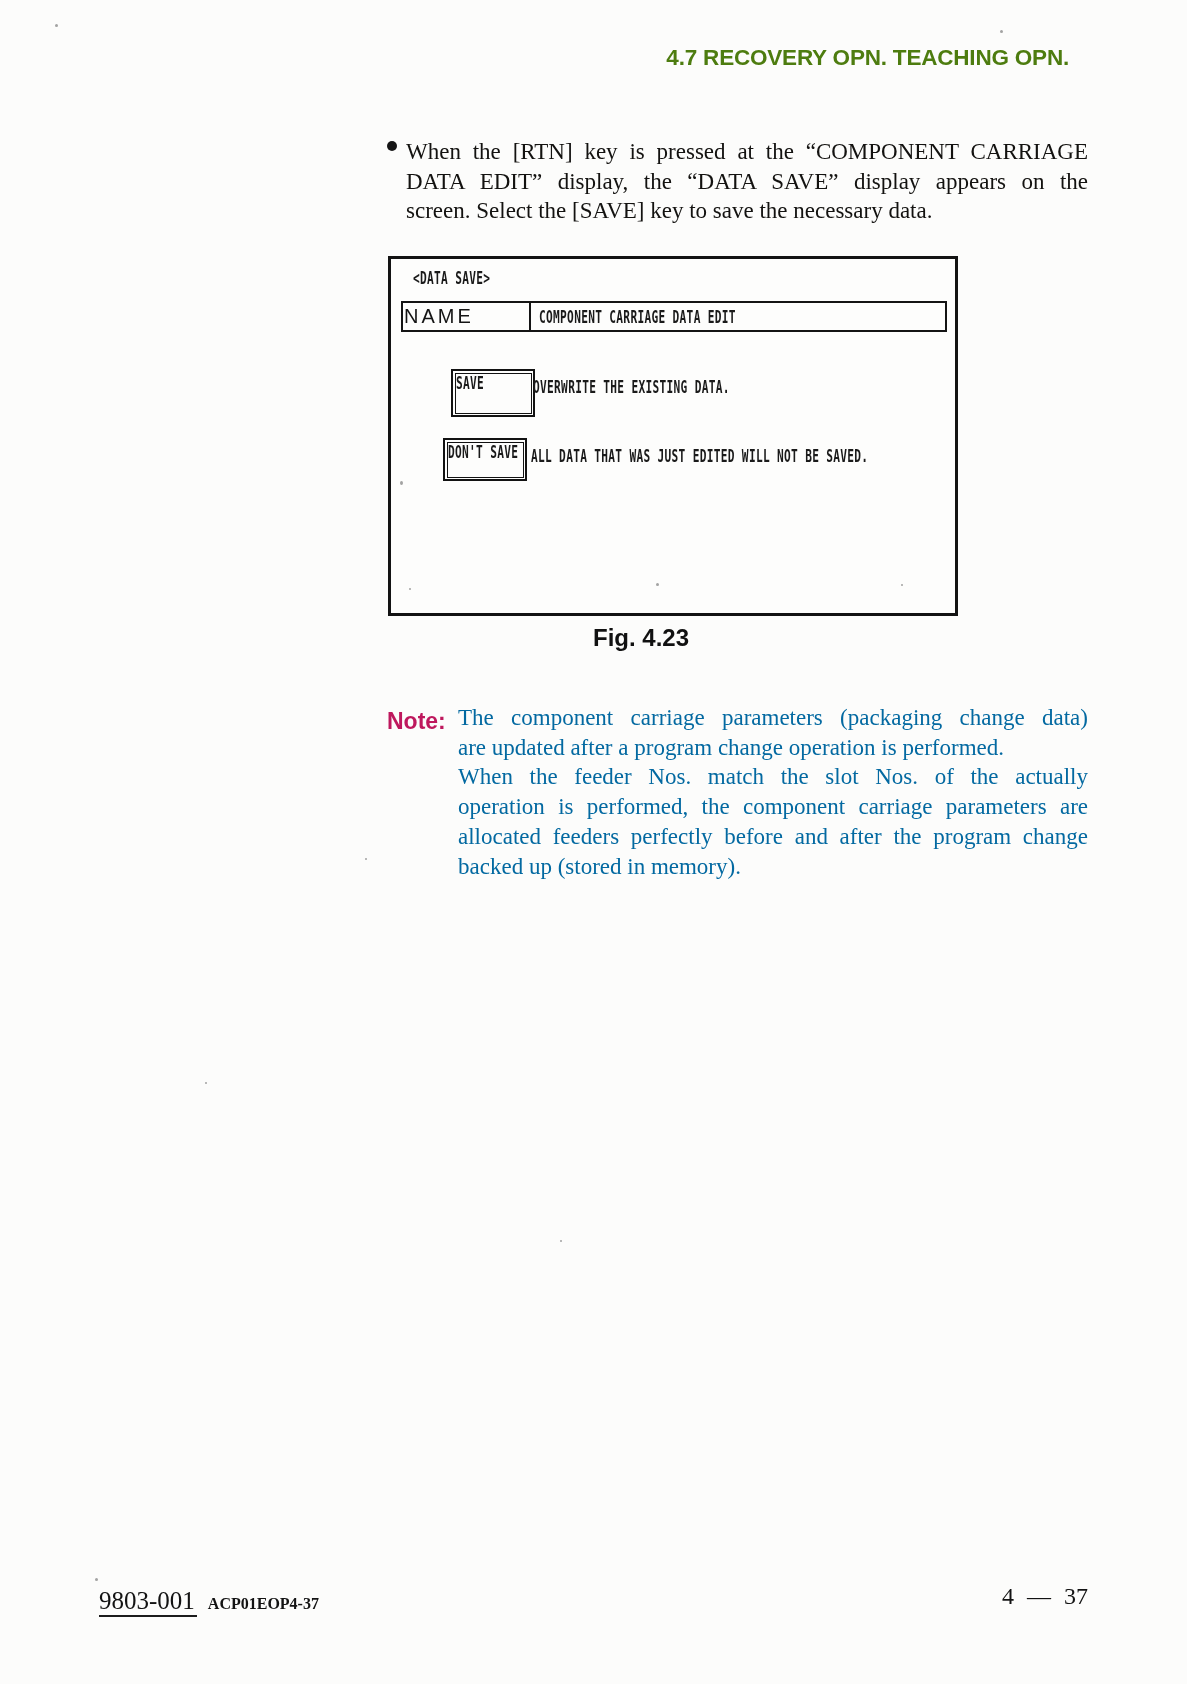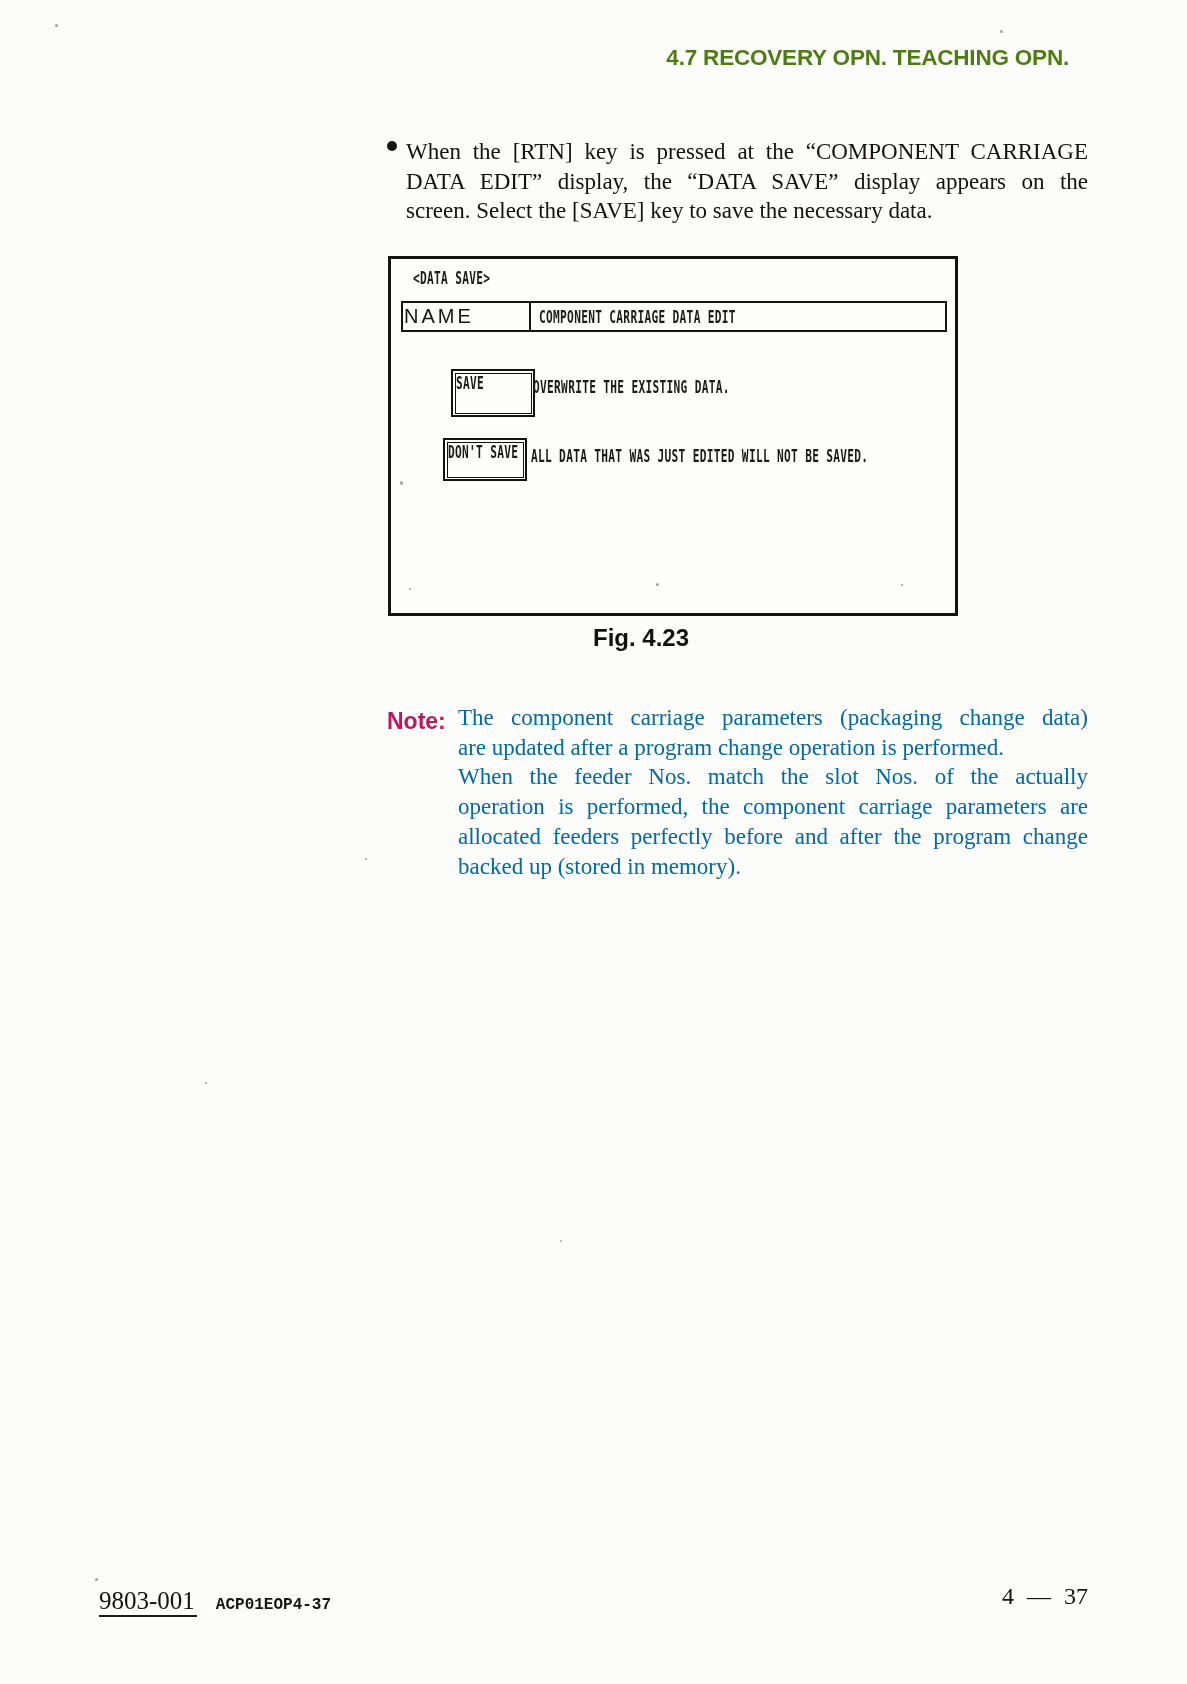--- a/index.html
+++ b/index.html
@@ -142,24 +142,24 @@
   
   .footer-left { position: absolute; left: 99px; top: 1587px; white-space: nowrap; }
   .doc-number {
     font-family: "Liberation Serif", serif;
     font-size: 25px;
     color: #131313;
     border-bottom: 2px solid #1c1c1c;
     padding: 0 2px 1px 0;
   }
   .doc-code {
-    font-family: Liberation Mono, monospace;
+    font-family: Liberation Serif, serif;
     font-weight: bold;
     font-size: 16px;
-    margin-left: 19px;
+    margin-left: 11px;
     color: #131313;
   }
   .page-number {
     position: absolute;
     left: 1002px;
     top: 1583px;
     font-size: 24px;
     word-spacing: 7px;
     color: #131313;
     white-space: nowrap;

